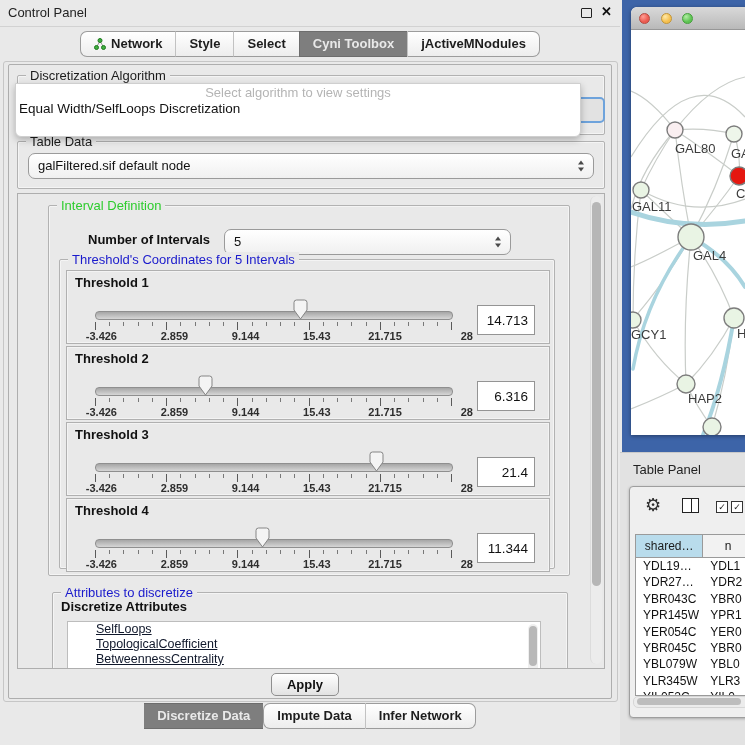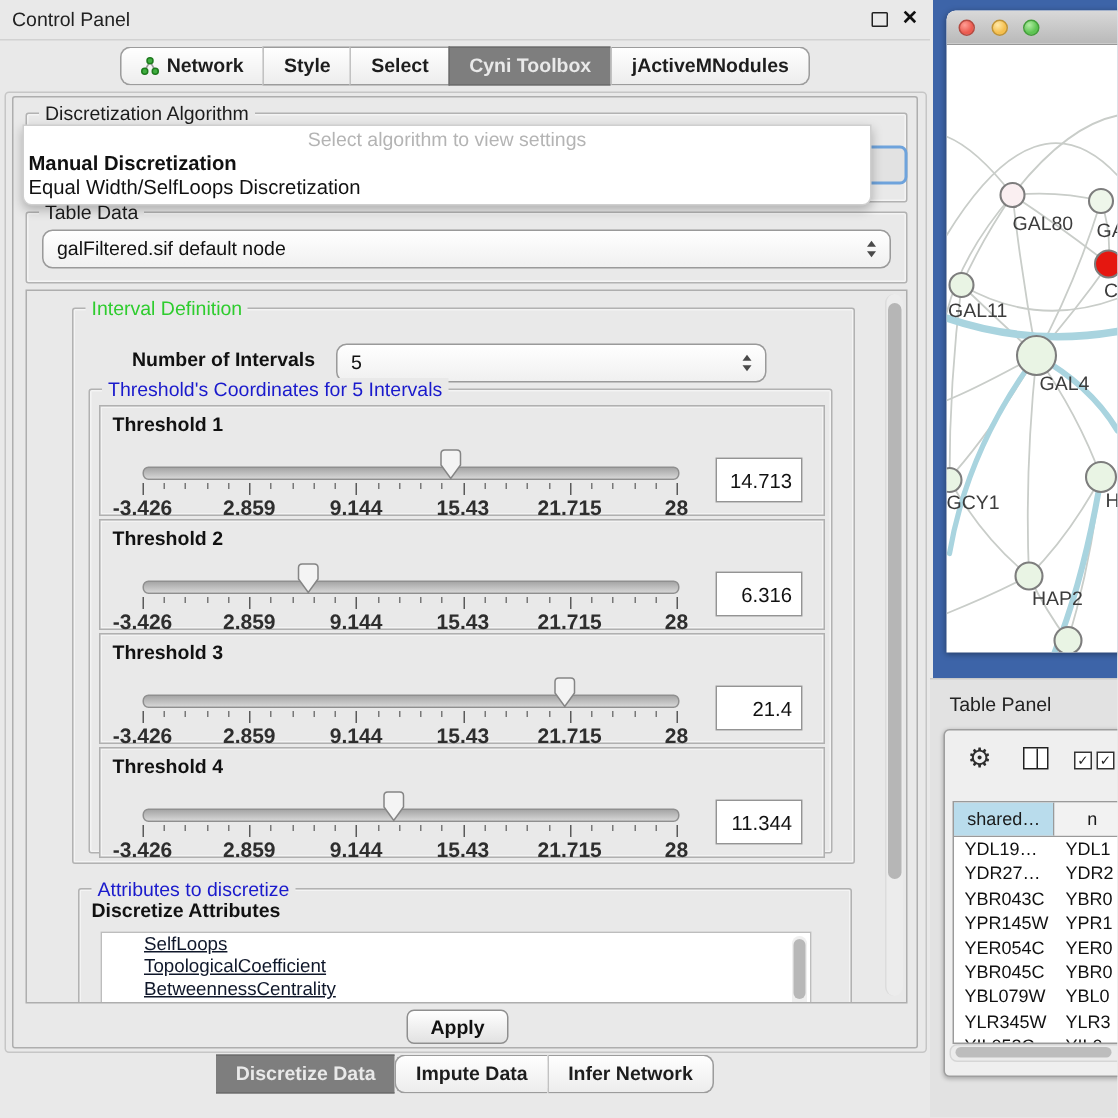--- a/index.html
+++ b/index.html
@@ -60,21 +60,21 @@
   .noi-label{position:absolute;left:39px;top:26px;font-weight:bold;font-size:13px;color:#111;}
 
   
   .thr-box{position:absolute;left:6px;width:482px;height:72px;border:1px solid #b0b0b0;background:#e9e9e9;box-shadow:inset 0 0 0 1px #f3f3f3;}
   .thr-title{position:absolute;left:8px;top:4px;font-weight:bold;font-size:13px;color:#111;}
   .thr-track{position:absolute;left:28px;top:40px;width:356px;height:7px;border:1px solid #8f8f8f;border-radius:4px;
       background:linear-gradient(#a6a6a6,#d6d6d6);}
   .thr-ticks{position:absolute;left:28px;top:51px;width:356px;height:8px;}
   .tick{position:absolute;top:0;width:1px;background:#787878;}
   .tick.major{background:#5a5a5a;}
-  .tlabel{position:absolute;top:59px;width:44px;text-align:center;font-size:14px;font-weight:bold;color:#2e2e2e;}
+  .tlabel{position:absolute;top:59px;width:44px;text-align:right;font-size:11px;font-weight:bold;color:#2e2e2e;}
   .thumb{position:absolute;top:28px;z-index:3;}
   .thr-val{position:absolute;left:410px;top:34px;width:58px;height:30px;background:#fff;border:1px solid #949494;
       font-size:13.5px;color:#111;text-align:right;line-height:30px;padding-right:6px;box-sizing:border-box;}
 
   
   .attr-title-bold{position:absolute;left:8px;top:6px;font-weight:bold;font-size:13px;color:#111;}
   .attr-list{position:absolute;left:14px;top:28px;width:472px;height:62px;background:#fff;border:1px solid #bdbdbd;overflow:hidden;}
   .attr-item{height:15px;line-height:15px;padding-left:28px;font-size:12.5px;color:#0f172a;white-space:nowrap;text-decoration:underline;}
   .list-scroll{position:absolute;right:2px;top:2px;width:10px;height:58px;background:#efefef;border-radius:5px;}
   .list-thumb{position:absolute;left:1px;top:2px;width:8px;height:40px;background:#b8b8b8;border-radius:4px;}
@@ -156,21 +156,20 @@
     <div class="outer-panel">
 
       <div class="group" style="left:8px;top:10px;width:586px;height:58px;">
         <span class="gtitle dark">Discretization Algorithm</span>
       </div>
       <div class="focus-combo"></div>
 
       <div id="algo-popup">
         <div class="popup-ph">Select algorithm to view settings</div>
         <div id="popup-options">
-            <div class="popup-opt selected">Manual Discretization</div>
             <div class="popup-opt">Equal Width/SelfLoops Discretization</div>
           </div>
       </div>
 
       <div class="group" style="left:8px;top:76px;width:586px;height:46px;">
         <span class="gtitle dark">Table Data</span>
         <div class="combo" style="left:10px;top:11px;width:564px;height:24px;">
           <span class="val">galFiltered.sif default node</span>
           <span class="spin">
               <i class="up"></i>

